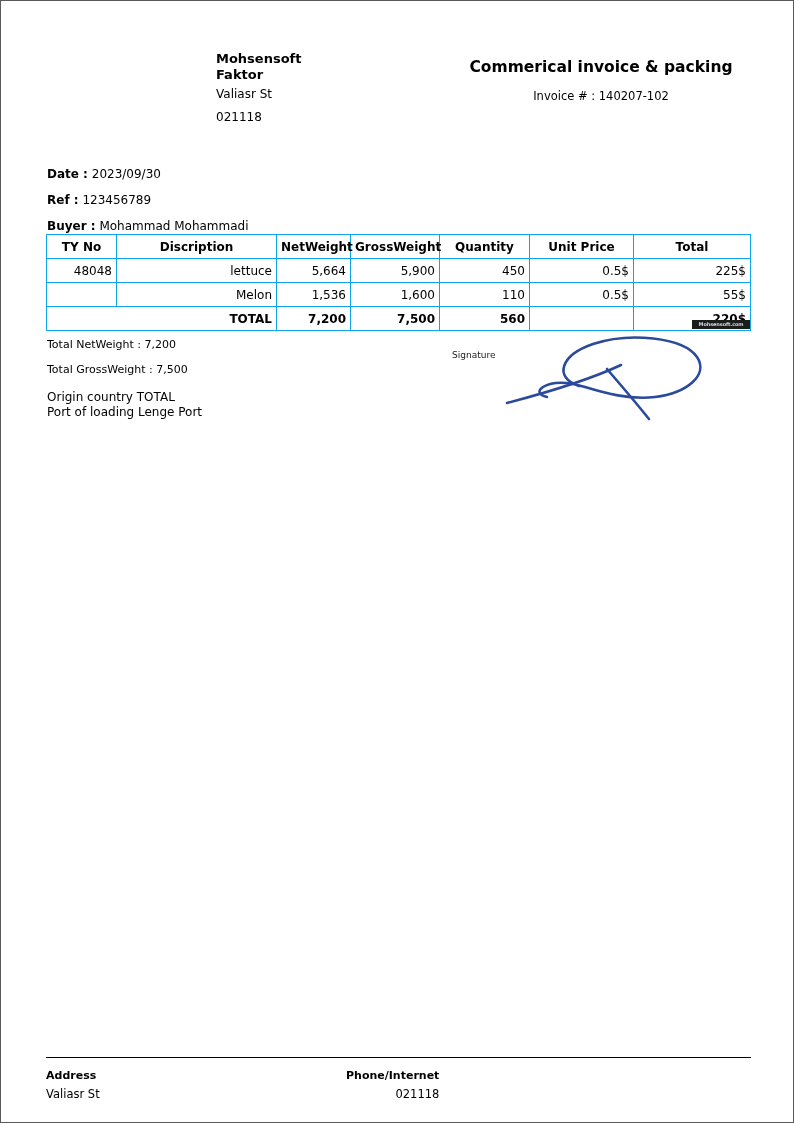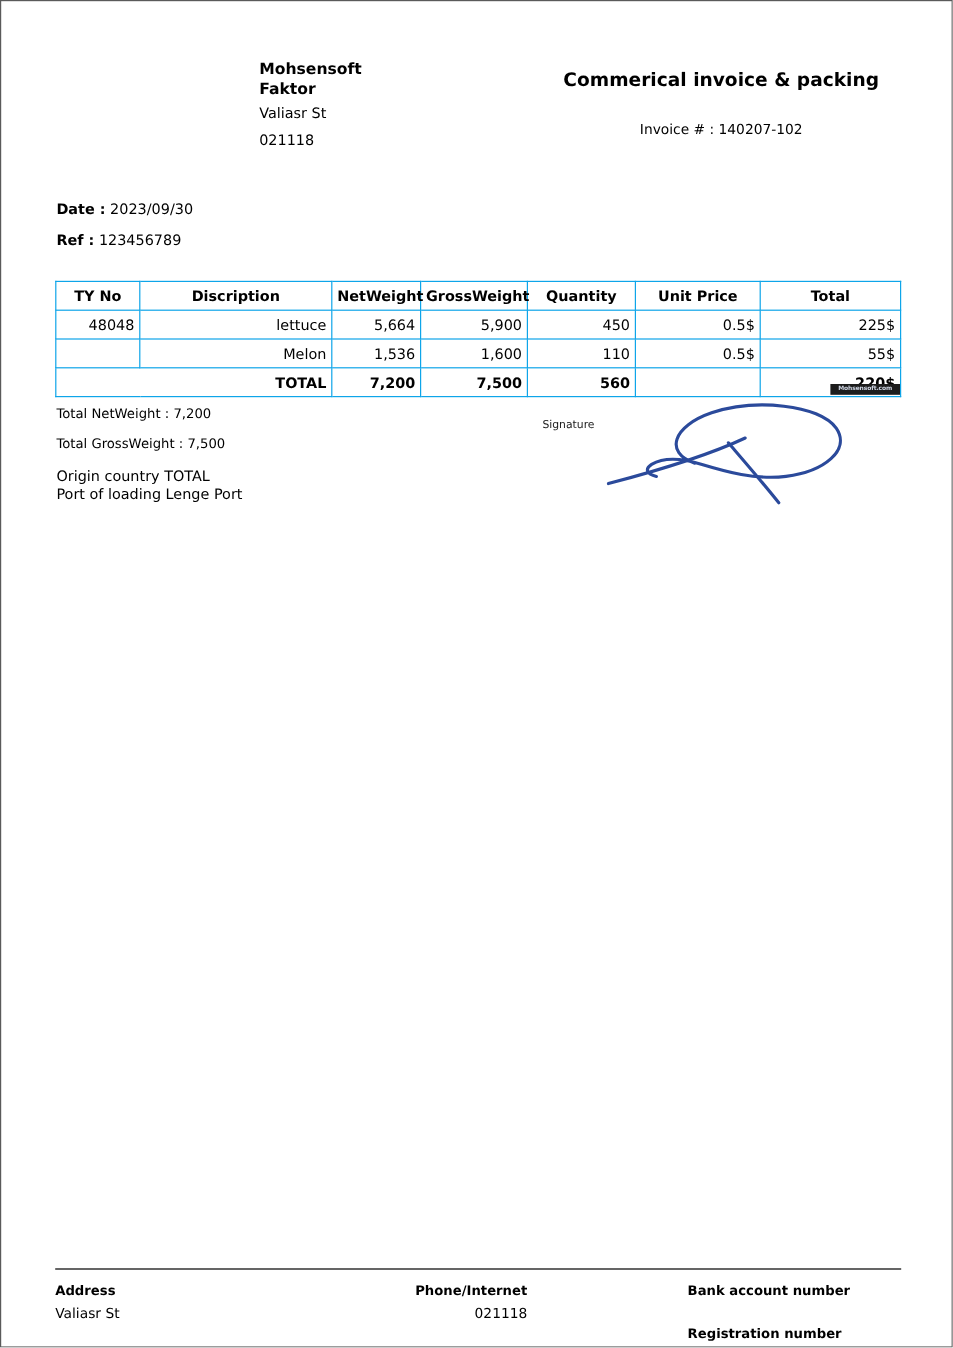--- a/index.html
+++ b/index.html
@@ -114,21 +114,21 @@
     top: 56px;
     width: 330px;
     text-align: center;
   }
   .invoice-title {
     font-weight: bold;
     font-size: 15.5px;
     line-height: 20px;
   }
   .invoice-number {
-    margin-top: 24px;
+    margin-top: 12px;
     font-size: 11.5px;
   }
 
   
   .meta {
     position: absolute;
     left: 46px;
     top: 160px;
     width: 500px;
   }
@@ -300,20 +300,24 @@
   </div>
 
   <div class="meta">
     <div class="meta-row">
       <b>Date :</b>
       <span>2023/09/30</span>
     </div>
     <div class="meta-row">
       <b>Ref :</b>
       <span>123456789</span>
+    </div>
+    <div class="meta-row">
+      <b>Buyer :</b>
+      <span>Mohammad Mohammadi</span>
     </div>
   </div>
 
   <div class="table-wrap">
     <table class="items">
       <colgroup>
         <col class="col-ty">
         <col class="col-desc">
         <col class="col-net">
         <col class="col-gross">
@@ -388,22 +392,16 @@
     <div class="footer-rule"></div>
     <div class="footer-cols">
       <div class="footer-col c1">
         <div class="footer-head">Address</div>
         <div class="footer-val">Valiasr St</div>
       </div>
       <div class="footer-col c2">
         <div class="footer-head">Phone/Internet</div>
         <div class="footer-val">021118</div>
       </div>
-      <div class="footer-col c3">
-        <div class="footer-head">Bank account number</div>
-        <div class="footer-val"></div>
-        <div class="footer-head second">Registration number</div>
-        <div class="footer-val"></div>
-      </div>
     </div>
   </div>
 
 </div>
 
 </body></html>

